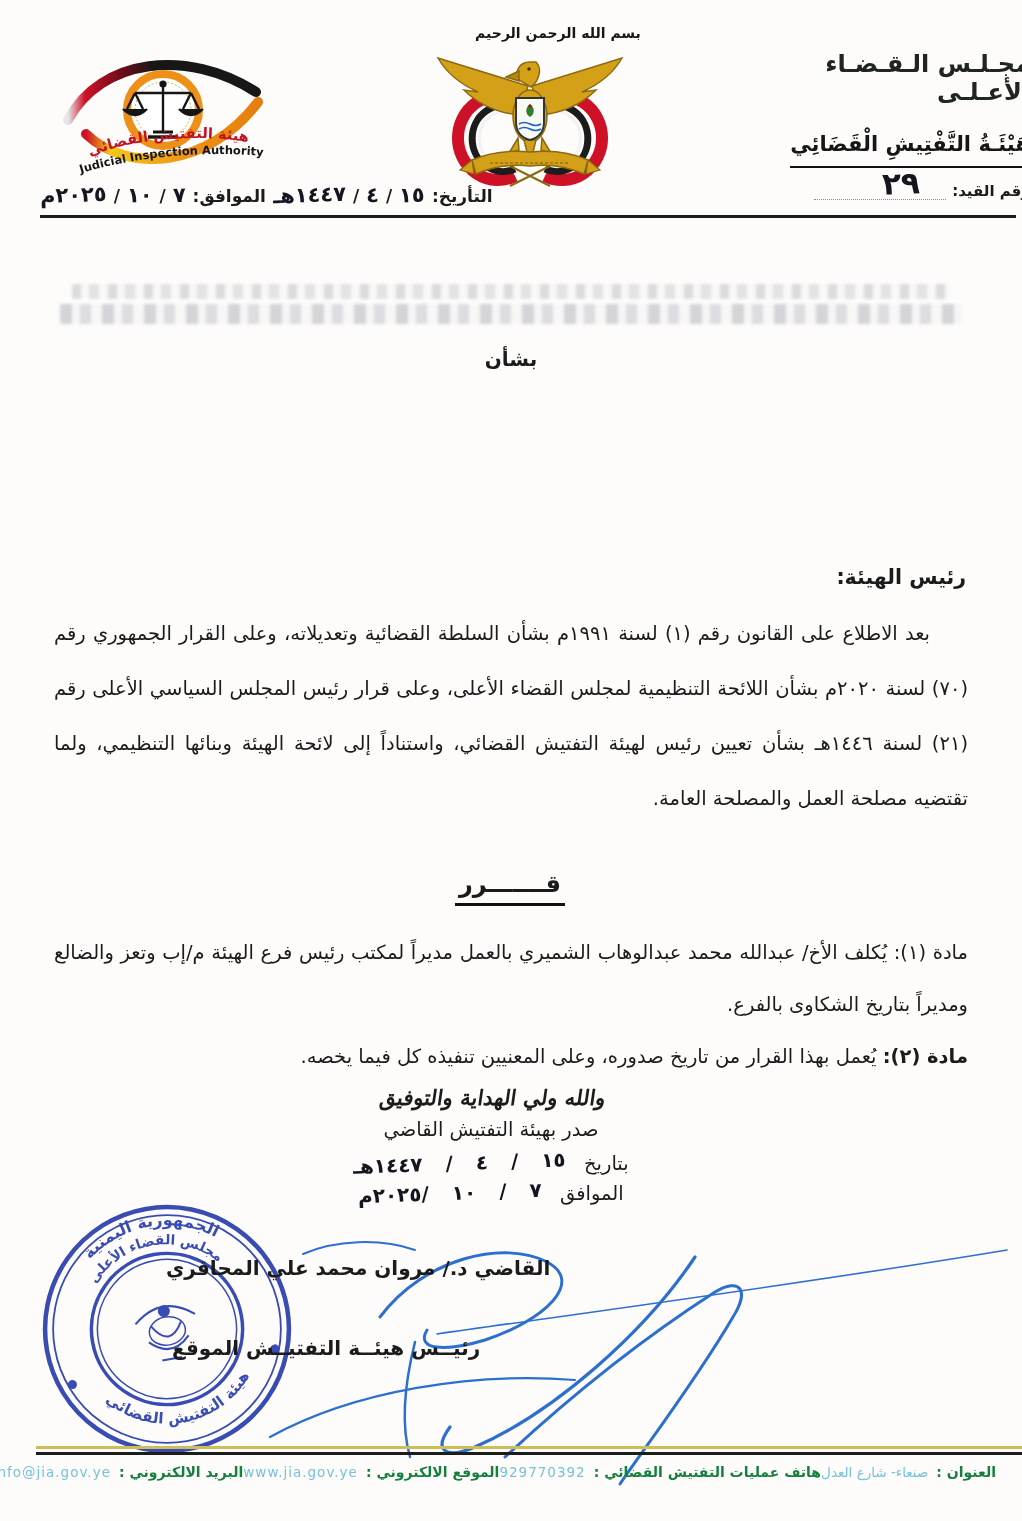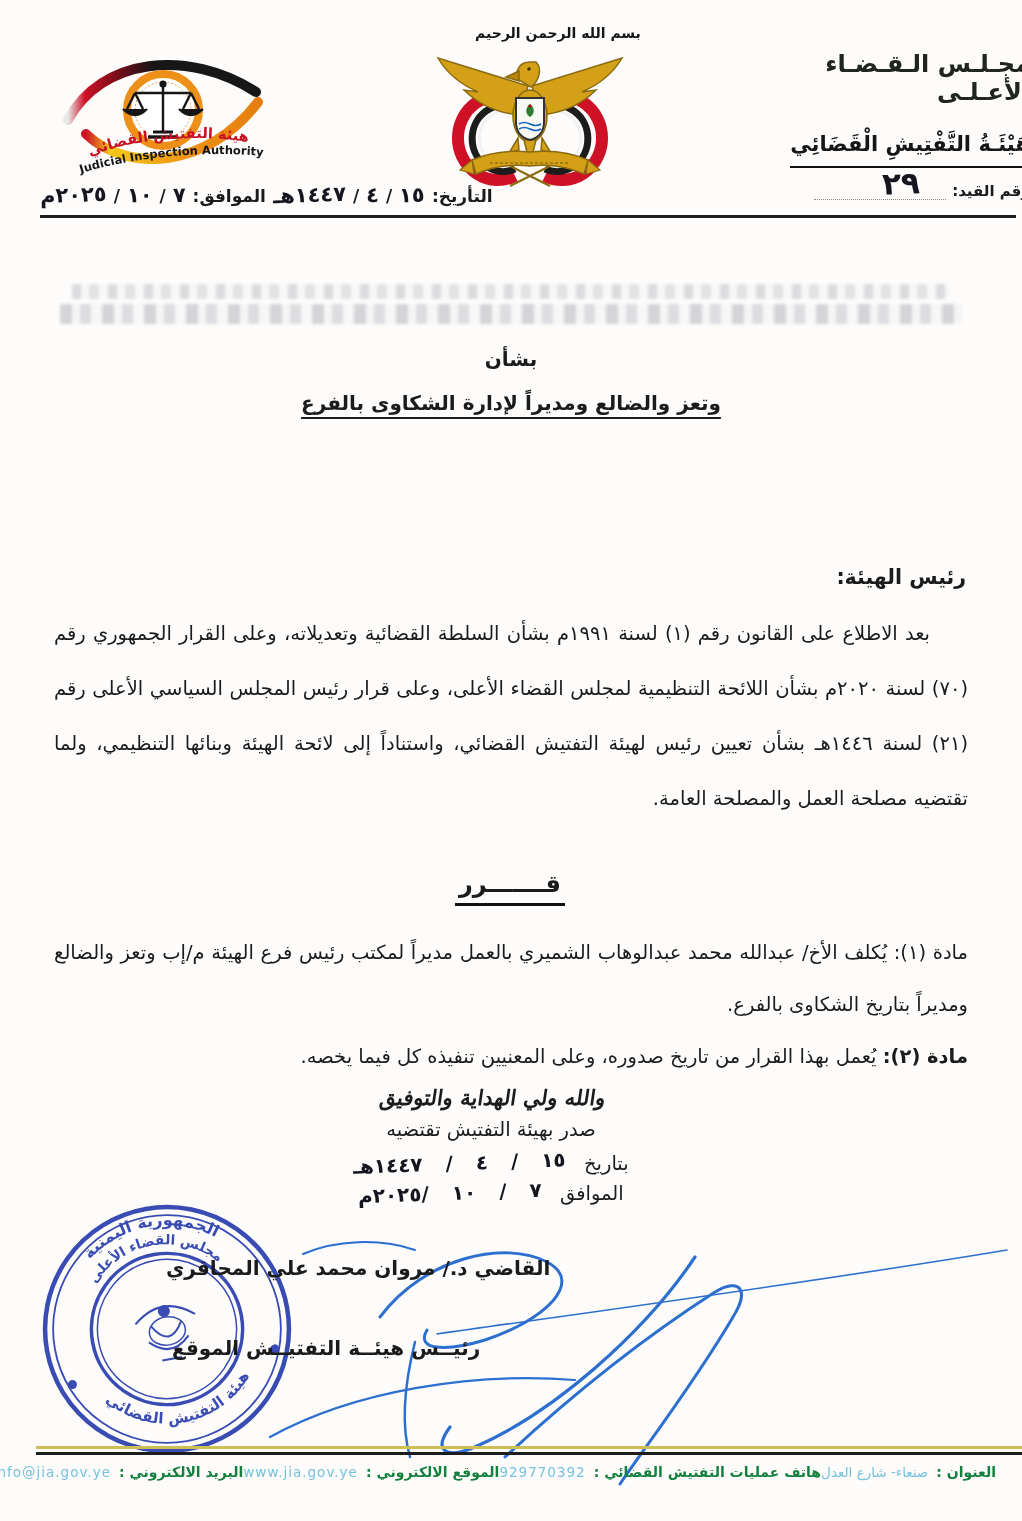--- a/index.html
+++ b/index.html
@@ -182,21 +182,20 @@
     <span class="hw">٢٠٢٥م</span>
   </div>
 
   <div class="header-rule"></div>
 
   <div class="ghost1"></div>
   <div class="ghost2"></div>
 
   <div class="title-block">
     <div class="subject-label">بشأن</div>
-    <div class="subject-line">وتعز والضالع ومديراً لإدارة الشكاوى بالفرع</div>
   </div>
 
   <div class="chairman-heading">رئيس الهيئة:</div>
 
   <div class="preamble">بعد الاطلاع على القانون رقم (١) لسنة ١٩٩١م بشأن السلطة القضائية وتعديلاته، وعلى القرار الجمهوري رقم (٧٠) لسنة ٢٠٢٠م بشأن اللائحة التنظيمية لمجلس القضاء الأعلى، وعلى قرار رئيس المجلس السياسي الأعلى رقم (٢١) لسنة ١٤٤٦هـ بشأن تعيين رئيس لهيئة التفتيش القضائي، واستناداً إلى لائحة الهيئة وبنائها التنظيمي، ولما تقتضيه مصلحة العمل والمصلحة العامة.</div>
 
   <div class="decree-heading-wrap">
     <span class="decree-heading">قـــــــرر</span>
   </div>
 
@@ -206,21 +205,21 @@
       <span>يُكلف الأخ/ عبدالله محمد عبدالوهاب الشميري بالعمل مديراً لمكتب رئيس فرع الهيئة م/إب وتعز والضالع ومديراً بتاريخ الشكاوى بالفرع.</span>
     </p>
     <p>
       <span class="art2-label">مادة (٢):</span>
       <span>يُعمل بهذا القرار من تاريخ صدوره، وعلى المعنيين تنفيذه كل فيما يخصه.</span>
     </p>
   </div>
 
   <div class="issued">
     <div class="blessing">والله ولي الهداية والتوفيق</div>
-    <div class="issued-at">صدر بهيئة التفتيش تقتضيه</div>
+    <div class="issued-at">صدر بهيئة التفتيش القاضي</div>
     <div class="issued-date-row">
       <span>بتاريخ</span>
       <span class="hw">١٥ / ٤ / ١٤٤٧هـ</span>
     </div>
     <div class="issued-date-row">
       <span>الموافق</span>
       <span class="hw">٧ / ١٠ /٢٠٢٥م</span>
     </div>
   </div>
 

